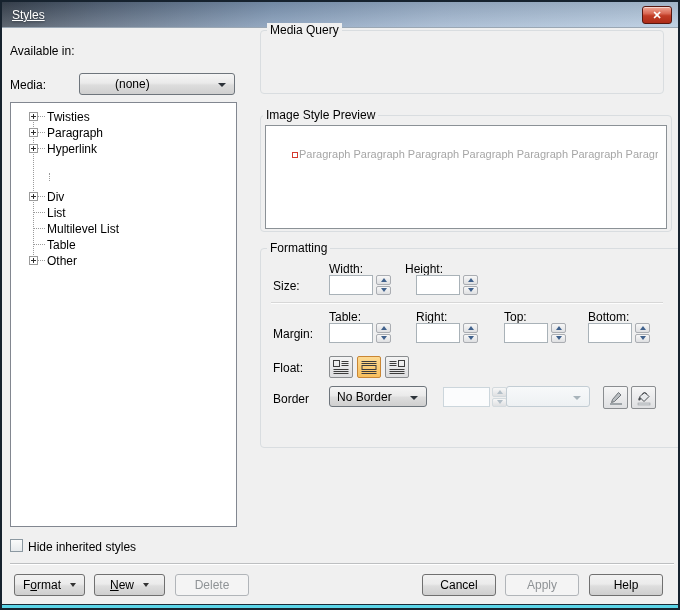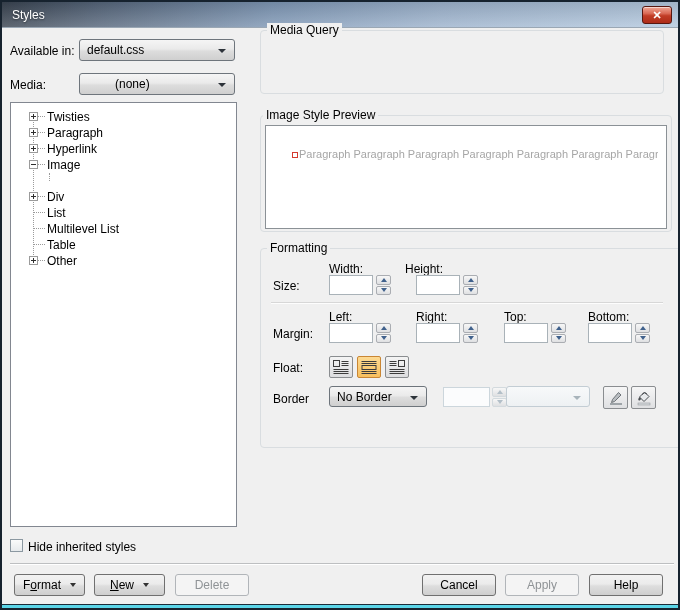--- a/index.html
+++ b/index.html
@@ -11,21 +11,21 @@
     overflow:hidden;
   }
   .dialog::after { content:""; position:absolute; left:0; right:0; bottom:0; height:3px;
     background:#5bd5e8; border-top:1px solid #1b2b38; }
   
   .titlebar { position:absolute; left:0; top:0; right:0; height:26px;
     background:linear-gradient(to bottom, rgba(0,0,0,0.10), rgba(255,255,255,0.18)),
                linear-gradient(to right,#3a4451 0%, #55657a 14%, #7e97b5 40%, #9db3cd 65%, #b3c8de 100%);
     border-bottom:1px solid #9aa7b4; }
   .title { position:absolute; left:10px; top:6px; color:#fff; font-size:12px;
-    text-shadow:0 1px 2px rgba(0,0,0,.45); }
+    text-shadow:0 1px 2px rgba(0,0,0,.45);text-decoration:underline; }
   .close-btn { position:absolute; right:6px; top:4px; width:30px; height:18px;
     border:1px solid #571710; border-radius:3px;
     background:linear-gradient(#f0a795 0%, #da6a56 40%, #c13c26 55%, #ad2c18 100%);
     box-shadow:inset 0 1px 0 rgba(255,255,255,.55);
     display:flex; align-items:center; justify-content:center;
     color:#fff; font-weight:bold; font-size:11px; cursor:pointer; }
   
   .label { position:absolute; white-space:nowrap; }
   .combo { position:absolute; height:22px; border:1px solid #6e757c; border-radius:3px;
     background:linear-gradient(#f5f5f5,#eaeaea 45%,#dddddd 55%,#cfcfcf);
@@ -102,24 +102,20 @@
 <div class="dialog">
 
   <div class="titlebar">
     <span class="title">Styles</span>
     <div class="close-btn">
       <span>✕</span>
     </div>
   </div>
 
   <span class="label" style="left:8px;top:42px">Available in:</span>
-  <div class="combo" style="left:77px;top:37px;width:156px">
-    <span class="combo-text">default.css</span>
-    <span class="combo-arrow"></span>
-  </div>
   <span class="label" style="left:8px;top:76px">Media:</span>
   <div class="combo" style="left:77px;top:71px;width:156px">
     <span class="combo-text centered">(none)</span>
     <span class="combo-arrow"></span>
   </div>
 
   <div class="group" style="left:258px;top:28px;width:404px;height:64px">
     <span class="group-label">Media Query</span>
   </div>
 
@@ -134,25 +130,20 @@
     </div>
     <div class="tree-row" style="top:22px">
       <span class="expand plus"></span>
       <span class="hline" style="left:27px;top:7px;width:7px"></span>
       <span class="tree-label">Paragraph</span>
     </div>
     <div class="tree-row" style="top:38px">
       <span class="expand plus"></span>
       <span class="hline" style="left:27px;top:7px;width:7px"></span>
       <span class="tree-label">Hyperlink</span>
-    </div>
-    <div class="tree-row" style="top:54px">
-      <span class="expand minus"></span>
-      <span class="hline" style="left:27px;top:7px;width:7px"></span>
-      <span class="tree-label">Image</span>
     </div>
     <div class="tree-row" style="top:86px">
       <span class="expand plus"></span>
       <span class="hline" style="left:27px;top:7px;width:7px"></span>
       <span class="tree-label">Div</span>
     </div>
     <div class="tree-row" style="top:102px">
       <span class="hline" style="left:23px;top:7px;width:11px"></span>
       <span class="tree-label">List</span>
     </div>
@@ -201,21 +192,21 @@
           <span class="tri-up"></span>
         </div>
       <div class="spin-btn">
           <span class="tri-down"></span>
         </div>
     </div>
 
     <div class="sep" style="left:10px;top:53px;width:392px"></div>
 
     <span class="label" style="left:12px;top:78px">Margin:</span>
-    <span class="label" style="left:68px;top:61px">Left:</span>
+    <span class="label" style="left:68px;top:61px">Table:</span>
     <input class="tbox" style="left: 68px; top: 74px; width: 44px;" value="">
     <div class="spin" style="left:115px;top:74px">
       <div class="spin-btn">
           <span class="tri-up"></span>
         </div>
       <div class="spin-btn">
           <span class="tri-down"></span>
         </div>
     </div>
     <span class="label" style="left:155px;top:61px">Right:</span>

